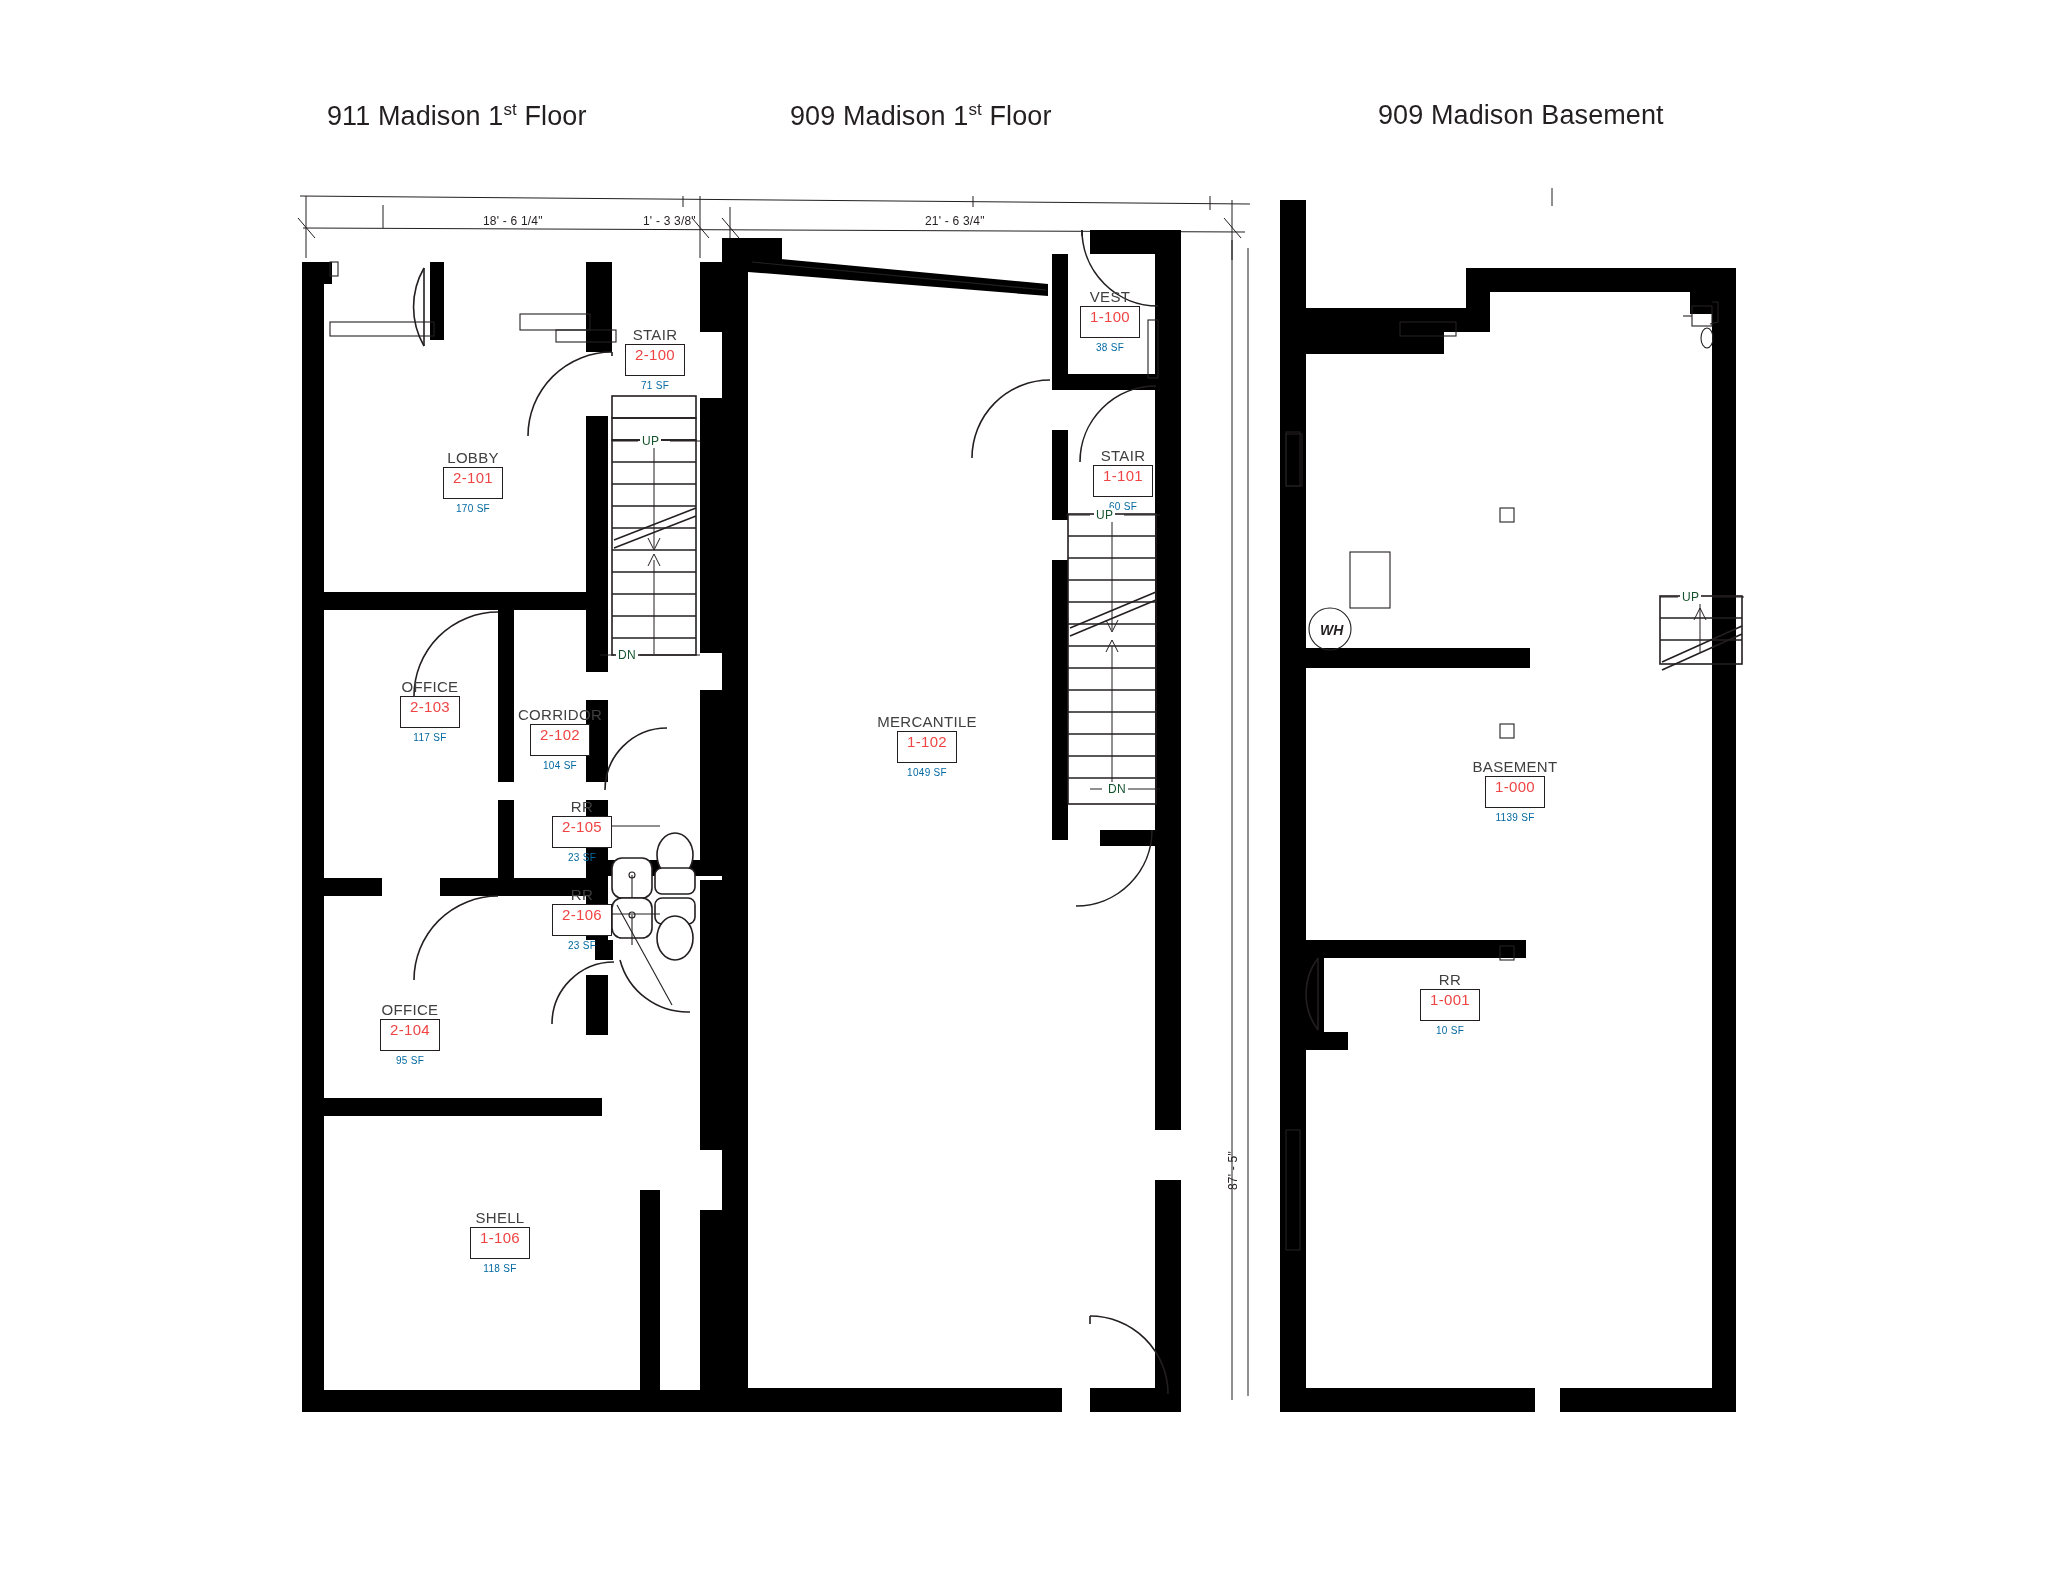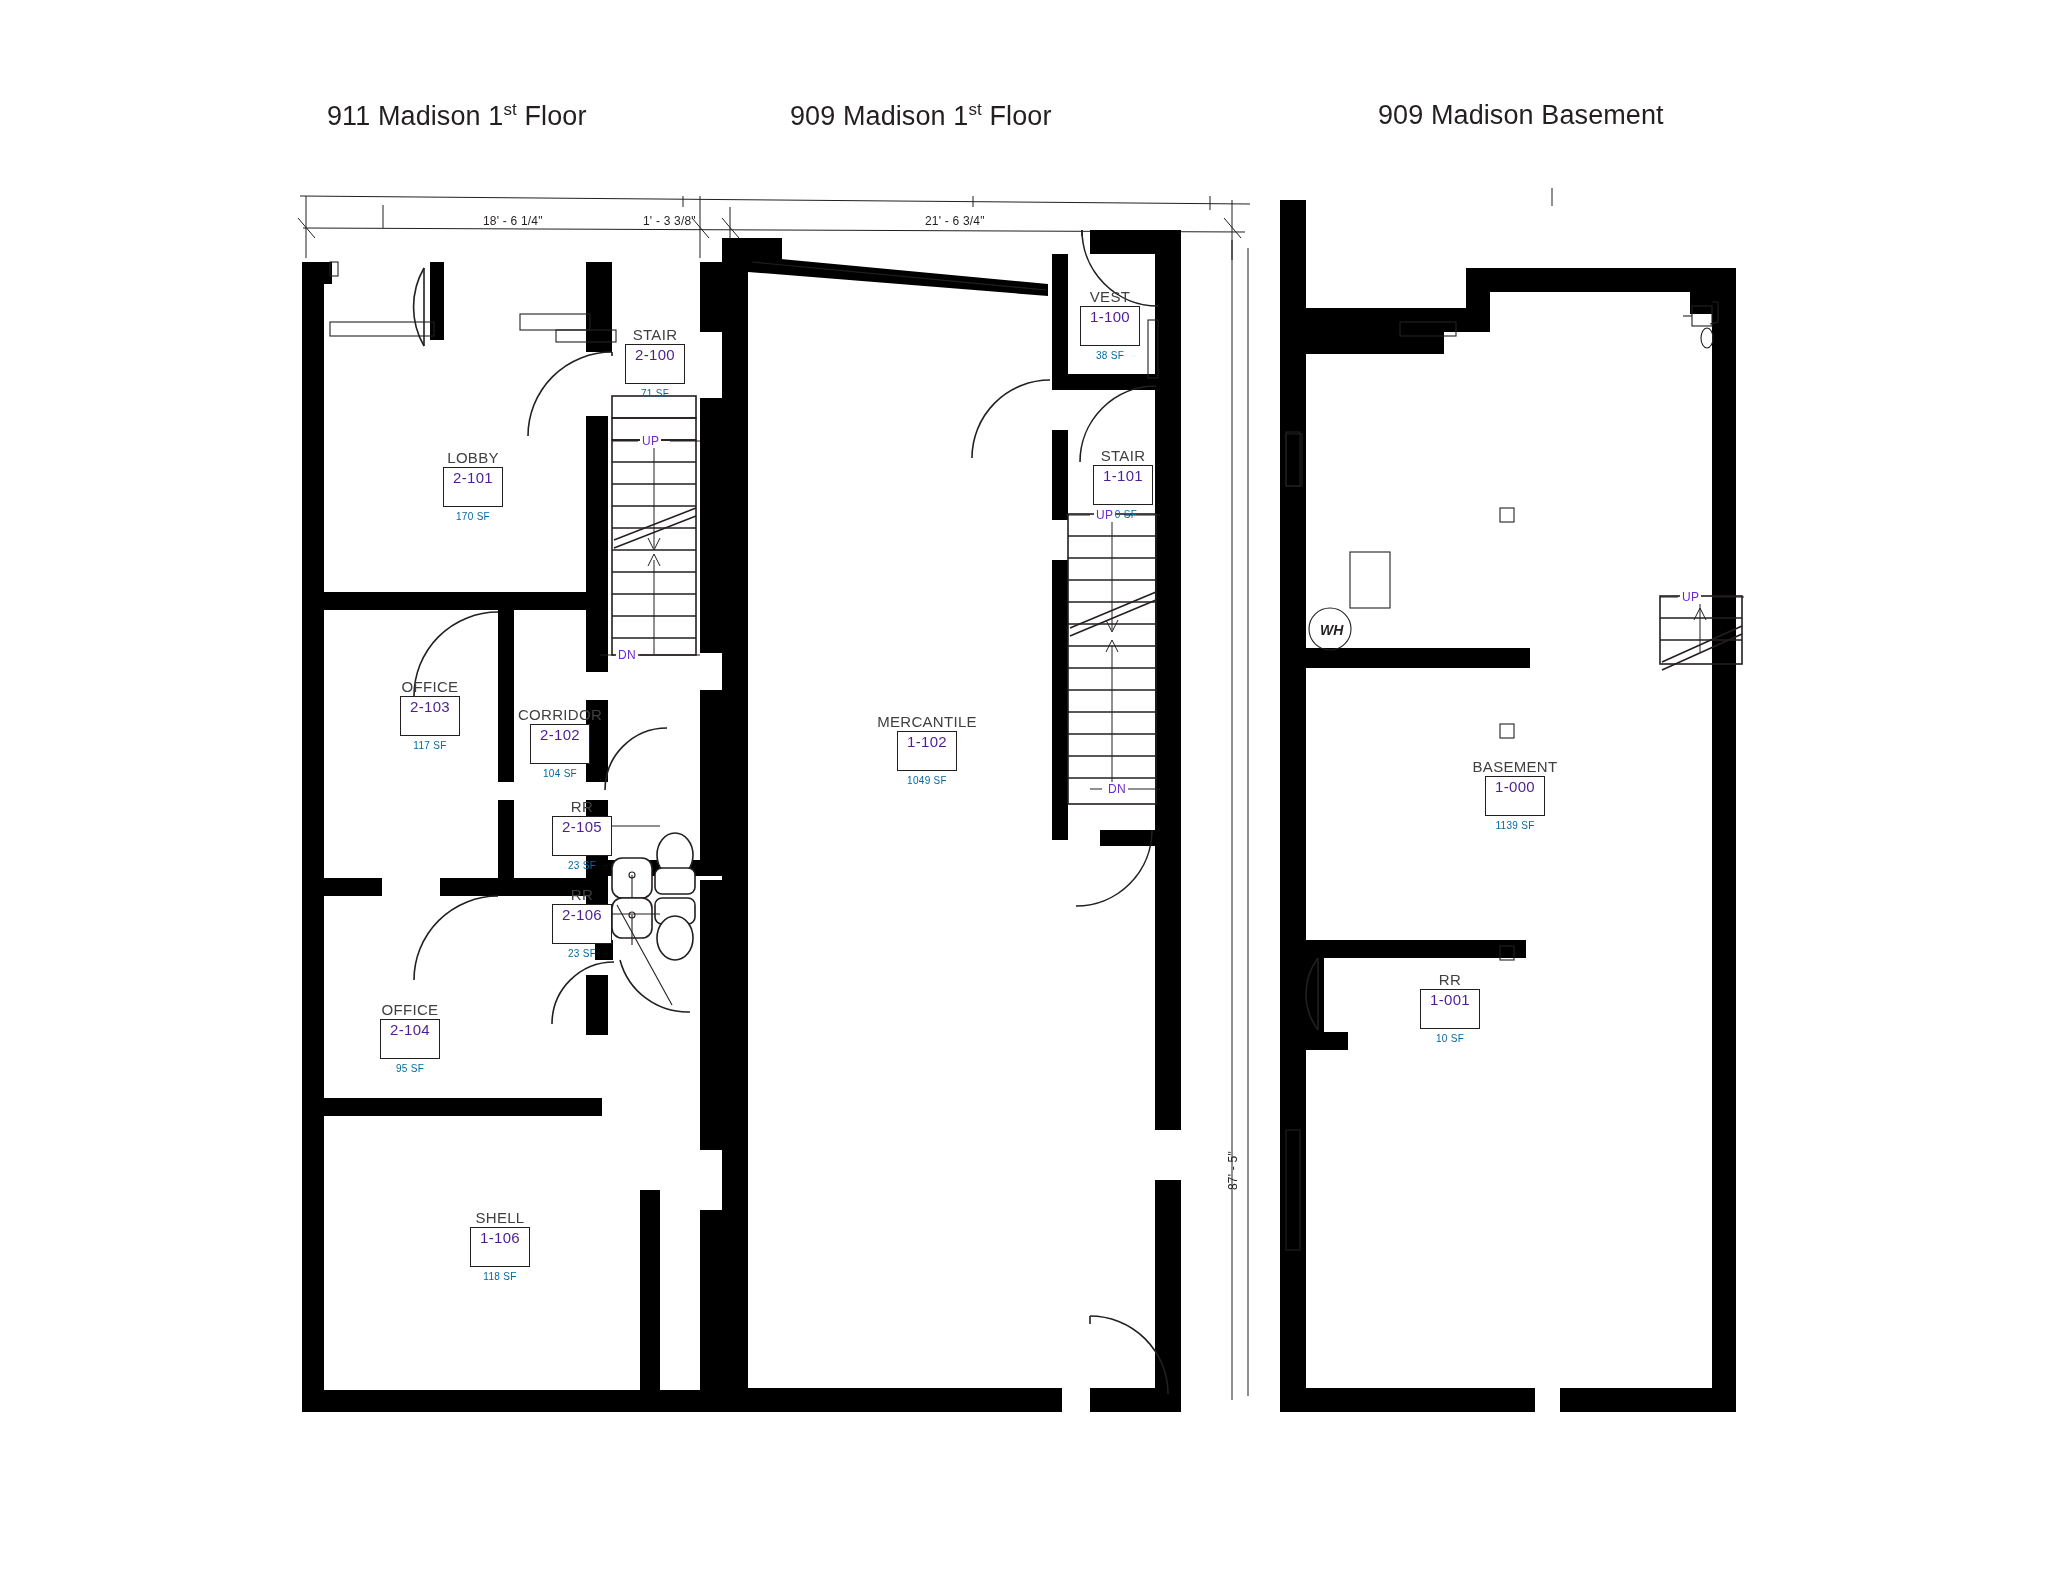--- a/index.html
+++ b/index.html
@@ -11,29 +11,29 @@
 
   .title{position:absolute;font-size:27px;color:#231f20;white-space:nowrap;
          letter-spacing:.1px;}
   .title sup{font-size:17px;vertical-align:super;}
 
   svg.plan{position:absolute;left:0;top:0;width:2048px;height:1583px;}
 
   
   .tag{position:absolute;text-align:center;white-space:nowrap;}
   .tag .nm{font-size:15px;color:#404040;line-height:19px;letter-spacing:.3px;}
-  .tag .num{font-size:15px;color:#4c1d95;border:1.6px solid #231f20;
-            display:inline-block;padding:1px 9px 20px 9px;line-height:17px;
+  .tag .num{font-size:15px;color:#ef4444;border:1.6px solid #231f20;
+            display:inline-block;padding:1px 9px 12px 9px;line-height:17px;
             background:#fff;letter-spacing:.3px;}
   .tag .sf{font-size:10px;color:#0369a1;line-height:20px;letter-spacing:.3px;}
 
   .dim{position:absolute;font-size:12px;color:#231f20;white-space:nowrap;letter-spacing:.2px;}
   .dimv{position:absolute;font-size:12px;color:#231f20;white-space:nowrap;
         transform-origin:0 0;transform:rotate(-90deg);letter-spacing:.2px;}
-  .mk{position:absolute;font-size:12px;color:#6d28d9;white-space:nowrap;
+  .mk{position:absolute;font-size:12px;color:#14532d;white-space:nowrap;
       background:#fff;padding:0 2px;letter-spacing:.4px;}
   .whlbl{position:absolute;font-size:14px;font-weight:bold;color:#231f20;font-style:italic;}
 </style>
 </head>
 <body>
 
 <div id="sheet">
 
   <div class="title" style="left:327px;top:100px;text-align:center;">
     <span>911 Madison 1</span><sup>st</sup><span> Floor</span>

